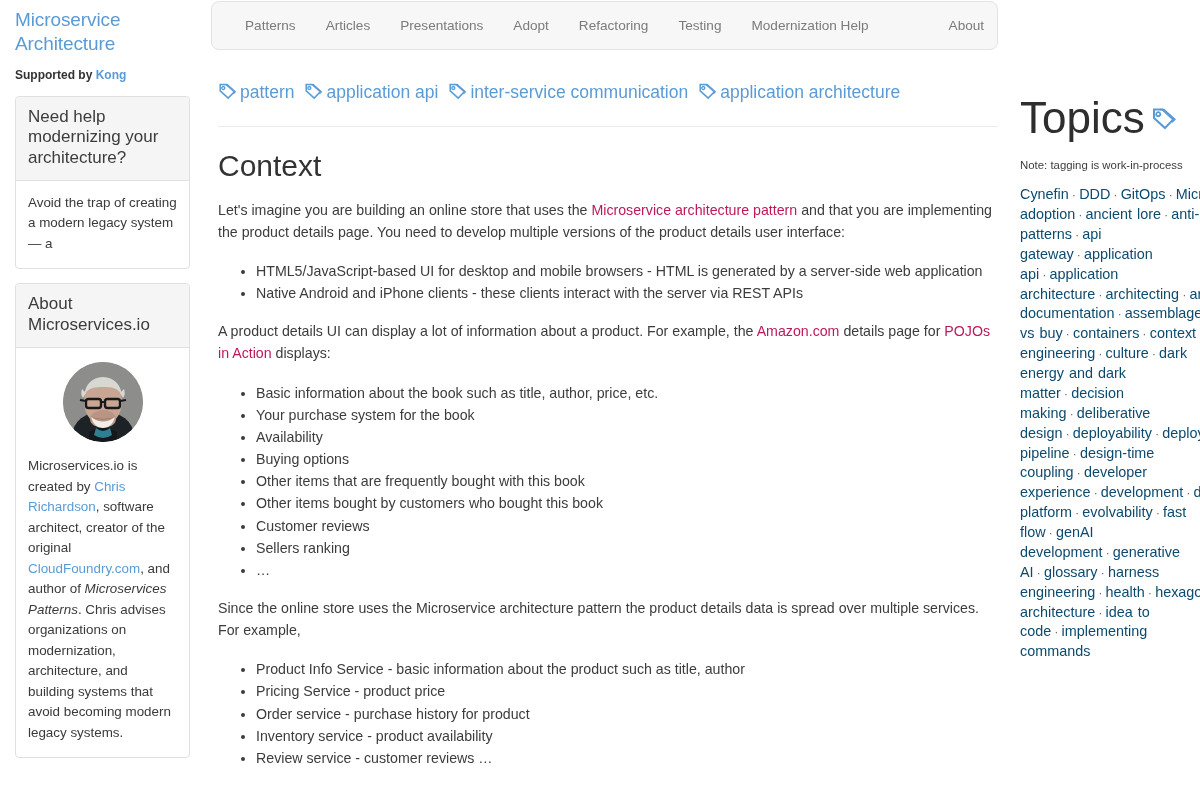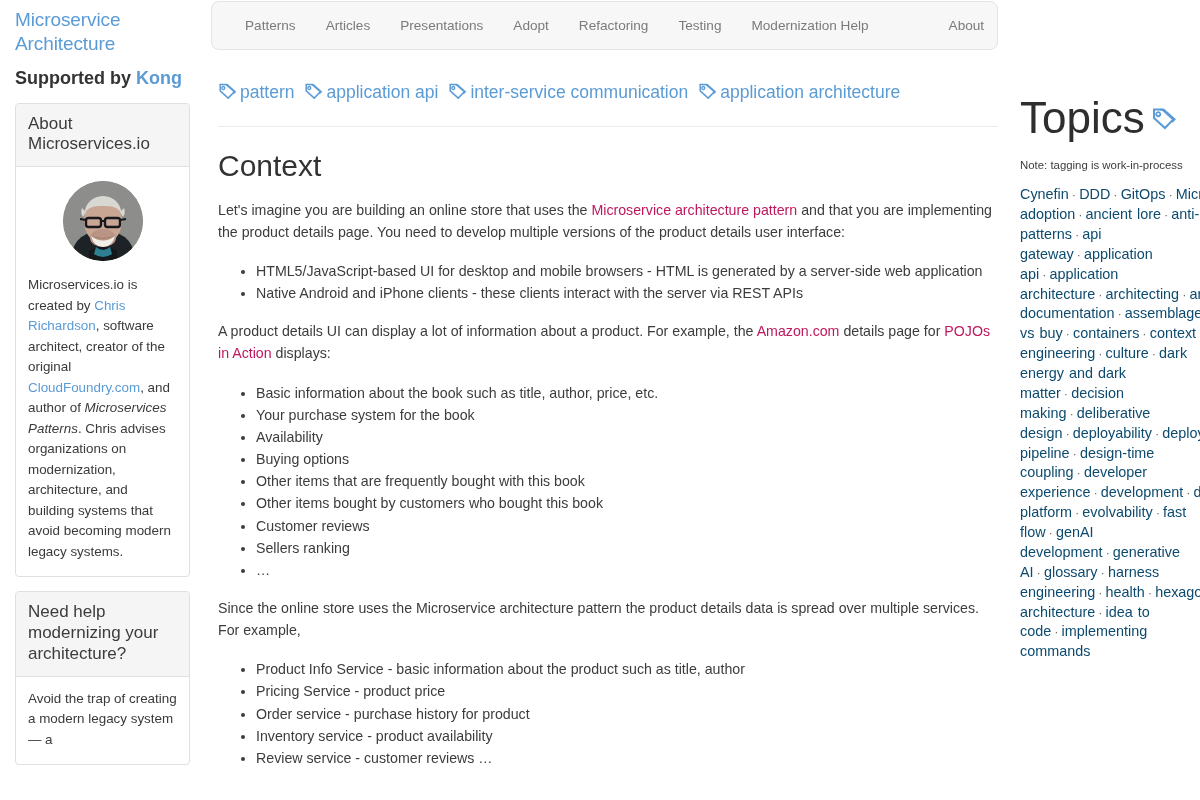--- a/index.html
+++ b/index.html
@@ -27,21 +27,21 @@
   }
   .site-title {
     font-size: 19px;
     line-height: 1.25;
     color: #5b9bd5;
     font-weight: 400;
     margin: 4px 0 0 0;
     letter-spacing: -0.1px;
   }
   .supported {
-    font-size: 18px;
+    font-size: 12px;
     font-weight: bold;
     color: #333;
     margin-top: 12px;
   }
   .supported .kong { color: #5b9bd5; }
 
   .panel {
     border: 1px solid #e0e0e0;
     border-radius: 4px;
     background: #fff;
@@ -183,20 +183,26 @@
 
 <div class="page">
 
   <div class="left-col">
 
     <a class="site-title" href="#">Microservice Architecture</a>
 
     <div class="supported">
       <span>Supported by</span>
       <a class="kong" href="#">Kong</a>
+    </div>
+
+    
+    <div class="panel">
+      <div class="panel-head">Need help modernizing your architecture?</div>
+      <div class="panel-body">Avoid the trap of creating a modern legacy system — a</div>
     </div>
 
     
     <div class="panel">
       <div class="panel-head">About Microservices.io</div>
       <div class="panel-body">
         <div class="avatar-wrap">
           <span class="avatar">
             <svg width="80" height="80" viewBox="0 0 80 80" aria-hidden="true">
               <defs>
@@ -224,26 +230,20 @@
               </g>
             </svg>
           </span>
         </div>
         <div class="bio">
           <span>Microservices.io is created by </span><a href="#">Chris Richardson</a><span>, software architect, creator of the original </span><a href="#">CloudFoundry.com</a><span>, and author of </span><em>Microservices Patterns</em><span>. Chris advises organizations on modernization, architecture, and building systems that avoid becoming modern legacy systems.</span>
         </div>
       </div>
     </div>
 
-    
-    <div class="panel">
-      <div class="panel-head">Need help modernizing your architecture?</div>
-      <div class="panel-body">Avoid the trap of creating a modern legacy system — a</div>
-    </div>
-
   </div>
 
   <div class="navbar">
     <nav class="navlist">
       <a href="#">Patterns</a>
       <a href="#">Articles</a>
       <a href="#">Presentations</a>
       <a href="#">Adopt</a>
       <a href="#">Refactoring</a>
       <a href="#">Testing</a>

